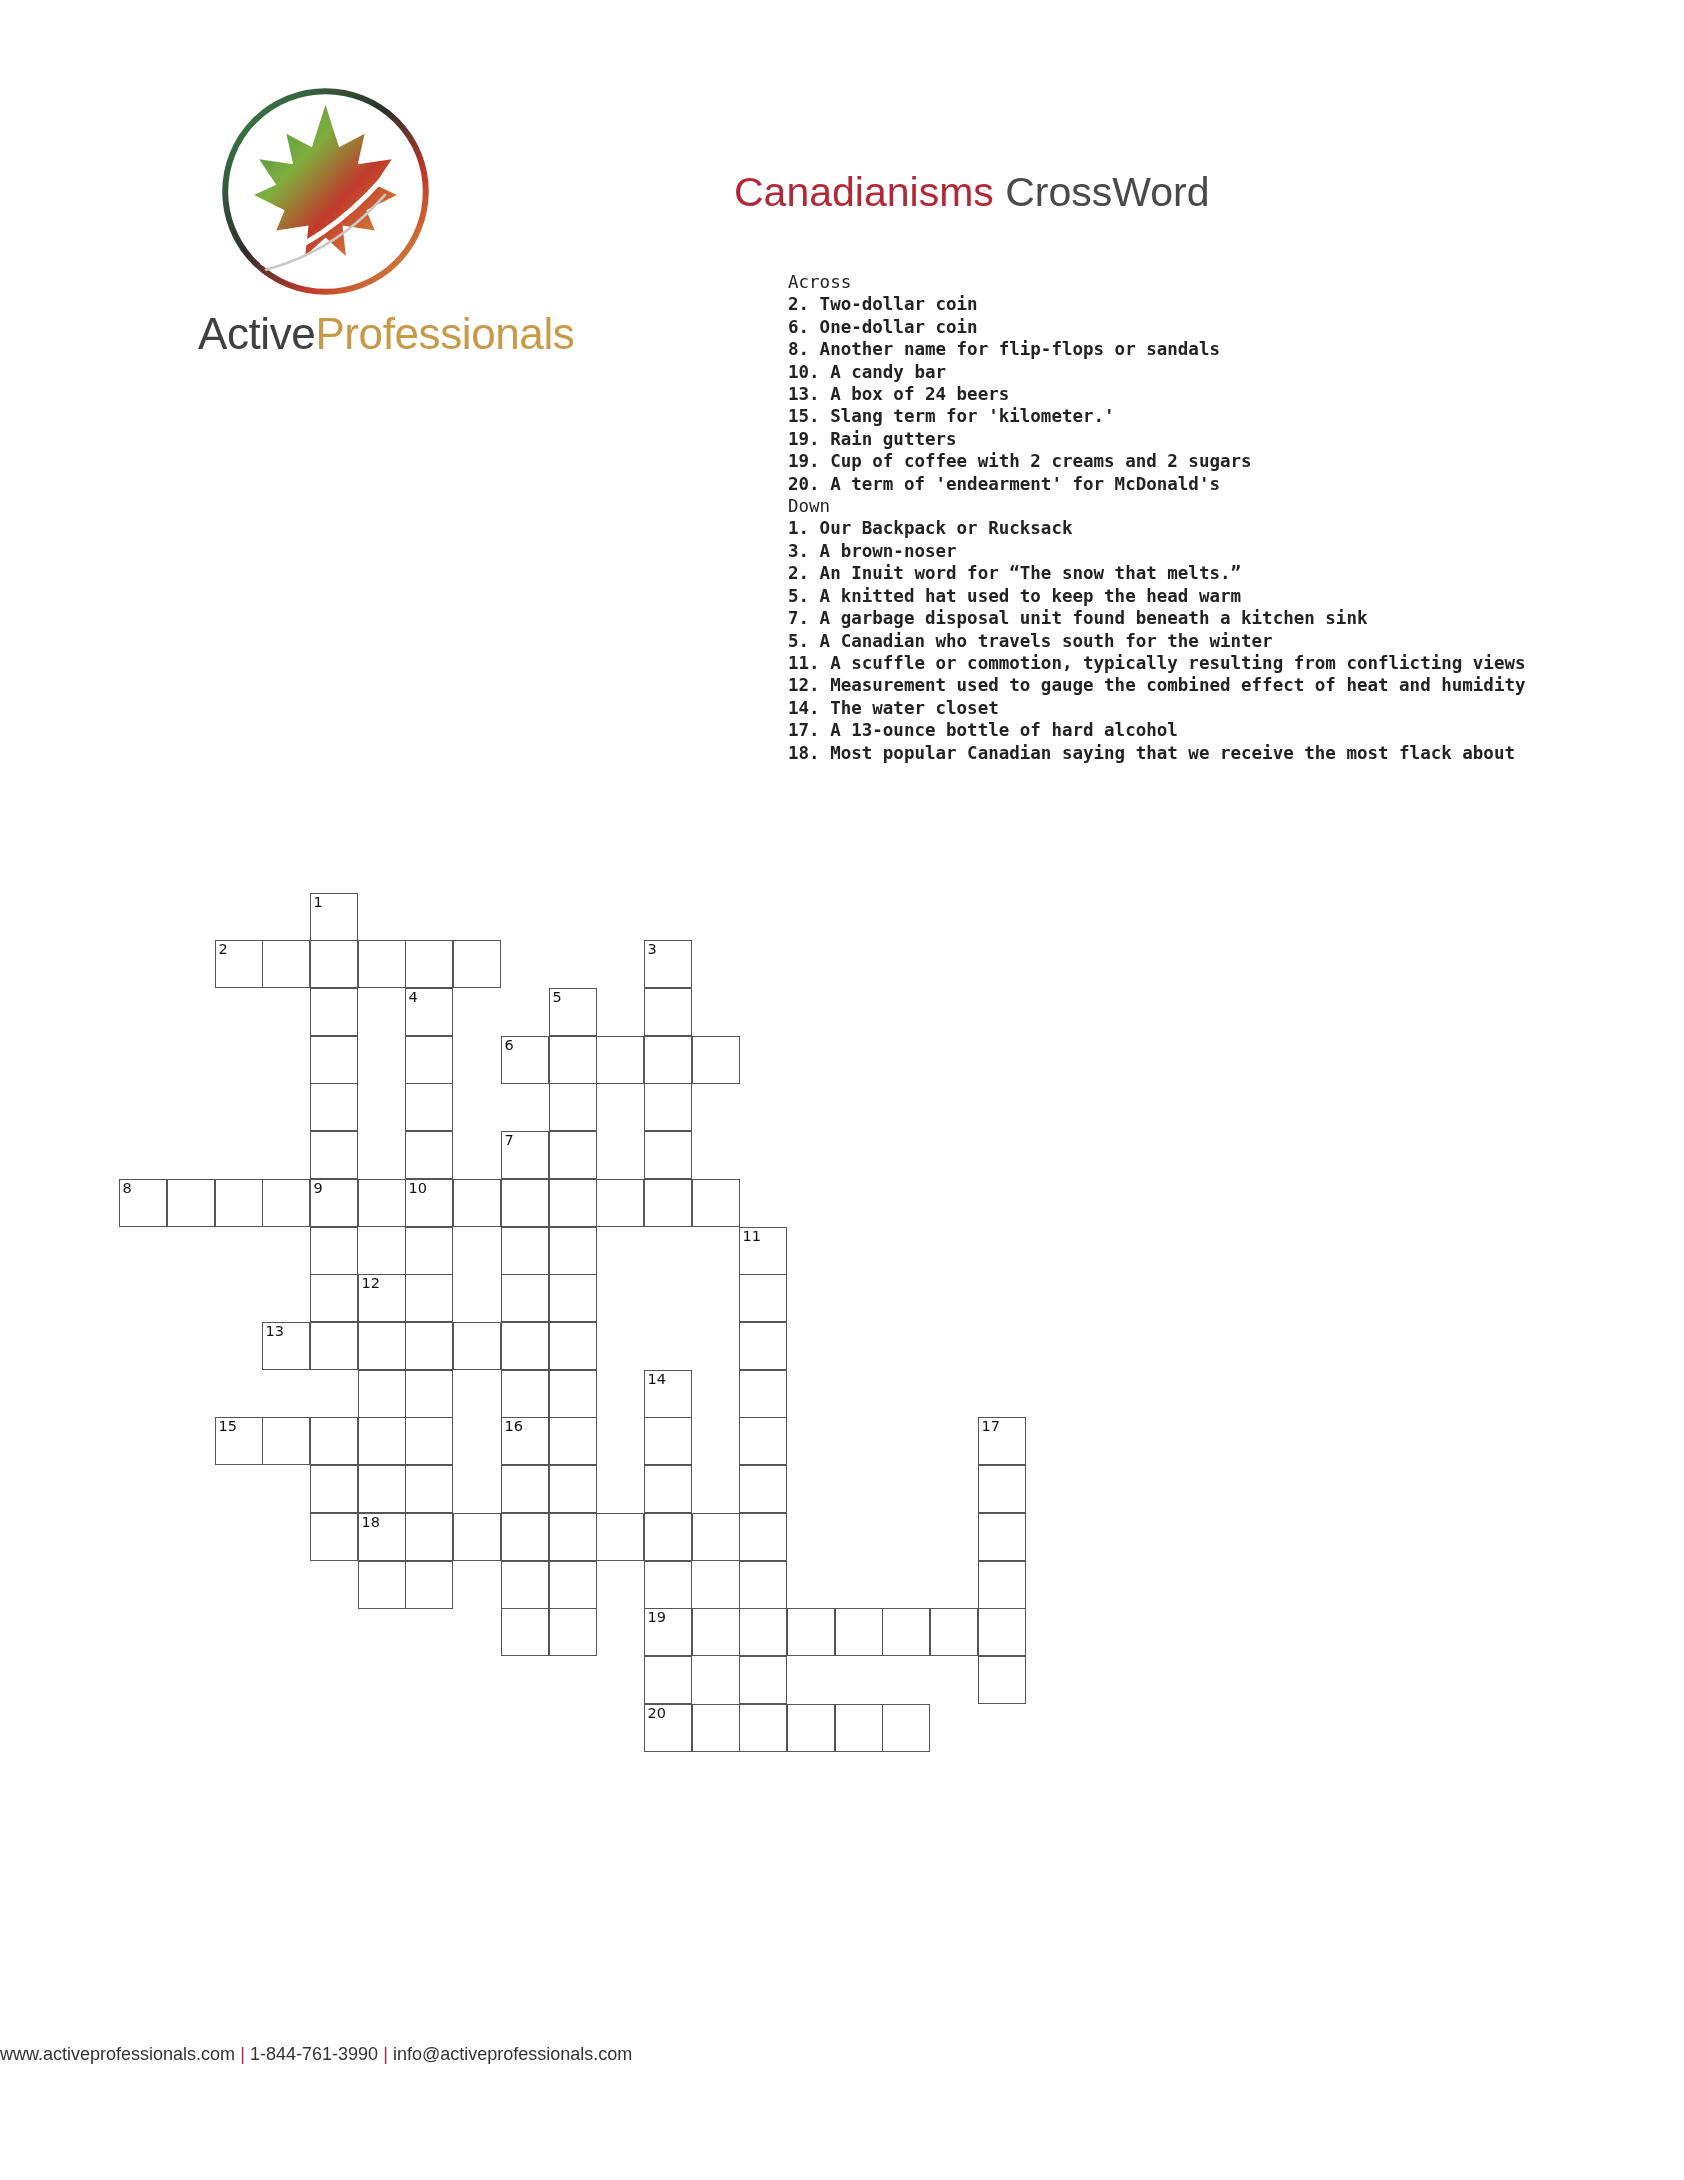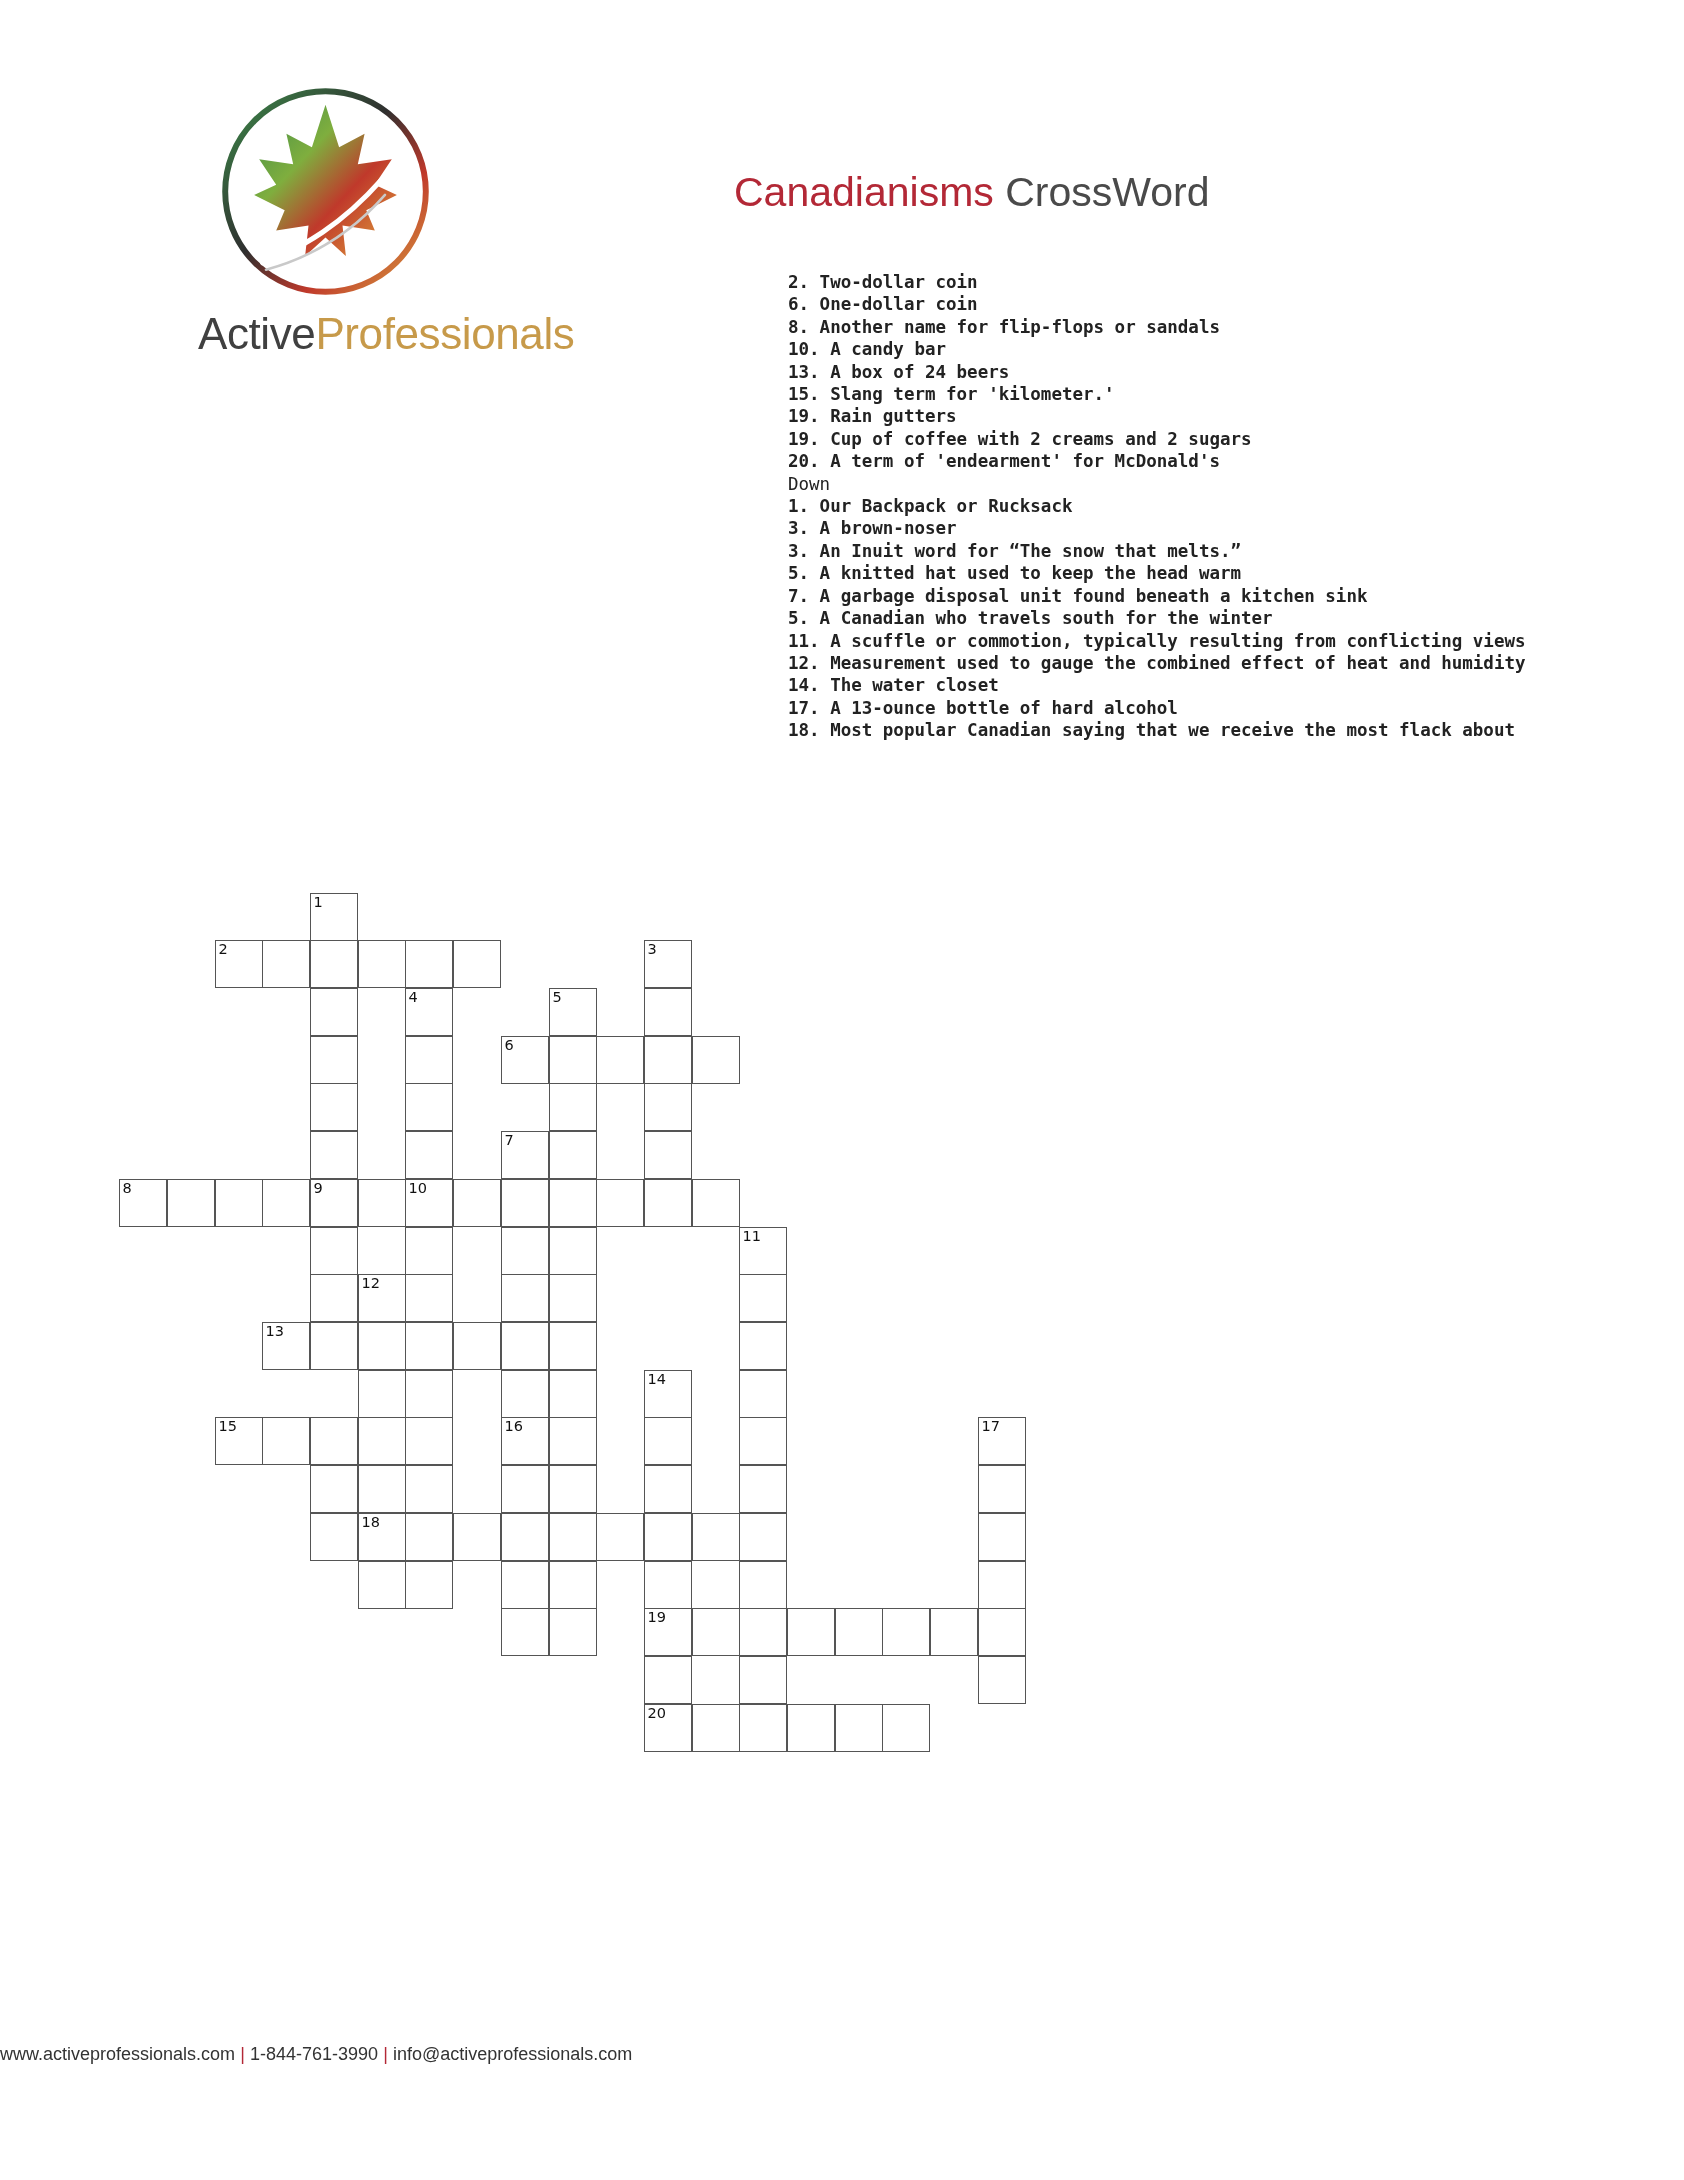--- a/index.html
+++ b/index.html
@@ -150,33 +150,34 @@
       <span class="wm-active">Active</span><span class="wm-prof">Professionals</span>
     </div>
   </div>
 
   <div class="title">
     <span class="t-red">Canadianisms</span>
     <span class="t-dark">CrossWord</span>
   </div>
 
   <div class="clues">
+    <div class="clue-head">Across</div>
     <div class="clue-line">2. Two-dollar coin</div>
     <div class="clue-line">6. One-dollar coin</div>
     <div class="clue-line">8. Another name for flip-flops or sandals</div>
     <div class="clue-line">10. A candy bar</div>
     <div class="clue-line">13. A box of 24 beers</div>
     <div class="clue-line">15. Slang term for 'kilometer.'</div>
     <div class="clue-line">19. Rain gutters</div>
     <div class="clue-line">19. Cup of coffee with 2 creams and 2 sugars</div>
     <div class="clue-line">20. A term of 'endearment' for McDonald's</div>
     <div class="clue-head">Down</div>
     <div class="clue-line">1. Our Backpack or Rucksack</div>
     <div class="clue-line">3. A brown-noser</div>
-    <div class="clue-line">3. An Inuit word for “The snow that melts.”</div>
+    <div class="clue-line">2. An Inuit word for “The snow that melts.”</div>
     <div class="clue-line">5. A knitted hat used to keep the head warm</div>
     <div class="clue-line">7. A garbage disposal unit found beneath a kitchen sink</div>
     <div class="clue-line">5. A Canadian who travels south for the winter</div>
     <div class="clue-line">11. A scuffle or commotion, typically resulting from conflicting views</div>
     <div class="clue-line">12. Measurement used to gauge the combined effect of heat and humidity</div>
     <div class="clue-line">14. The water closet</div>
     <div class="clue-line">17. A 13-ounce bottle of hard alcohol</div>
     <div class="clue-line">18. Most popular Canadian saying that we receive the most flack about</div>
   </div>
 </div>

